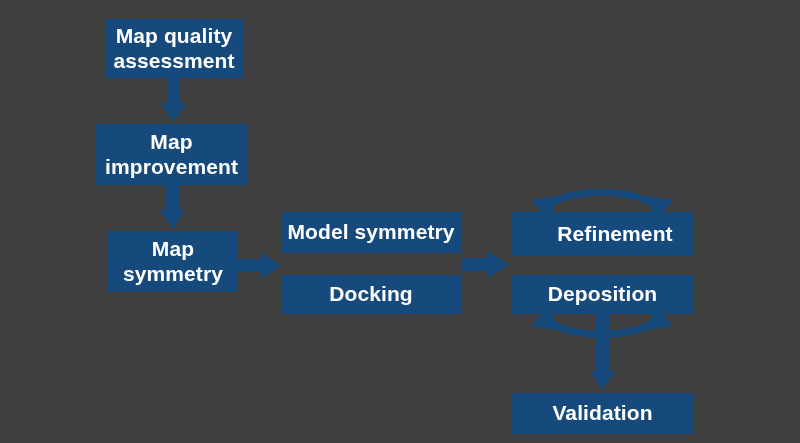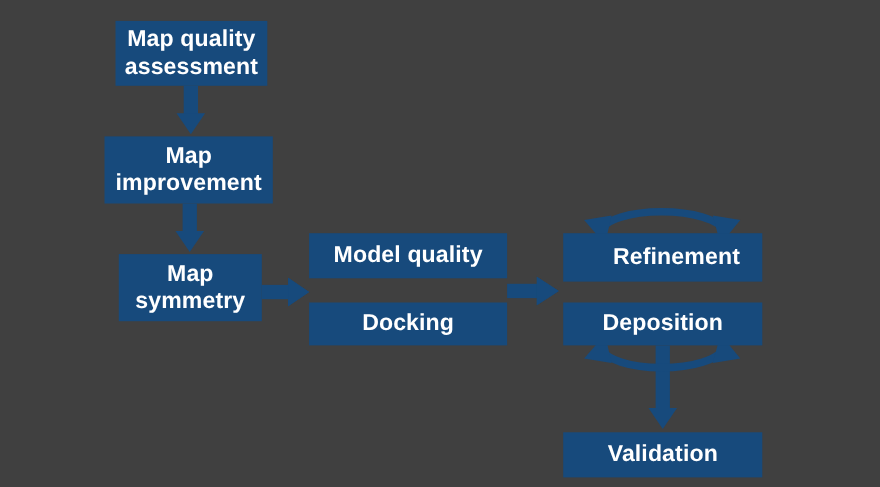--- a/index.html
+++ b/index.html
@@ -105,21 +105,21 @@
     <span class="node-label">Map
 improvement</span>
   </div>
 
   <div class="node-box" style="left:108px; top:231px; width:130px; height:61px;">
     <span class="node-label">Map
 symmetry</span>
   </div>
 
   <div class="node-box" style="left:281px; top:212px; width:180px; height:41px;">
-    <span class="node-label">Model quality</span>
+    <span class="node-label">Model symmetry</span>
   </div>
 
   <div class="node-box" style="left:281px; top:275px; width:180px; height:39px;">
     <span class="node-label">Docking</span>
   </div>
 
   <div class="node-box" style="left:512px; top:212px; width:181px; height:44px;padding-left:25px;">
     <span class="node-label">Refinement</span>
   </div>
 

